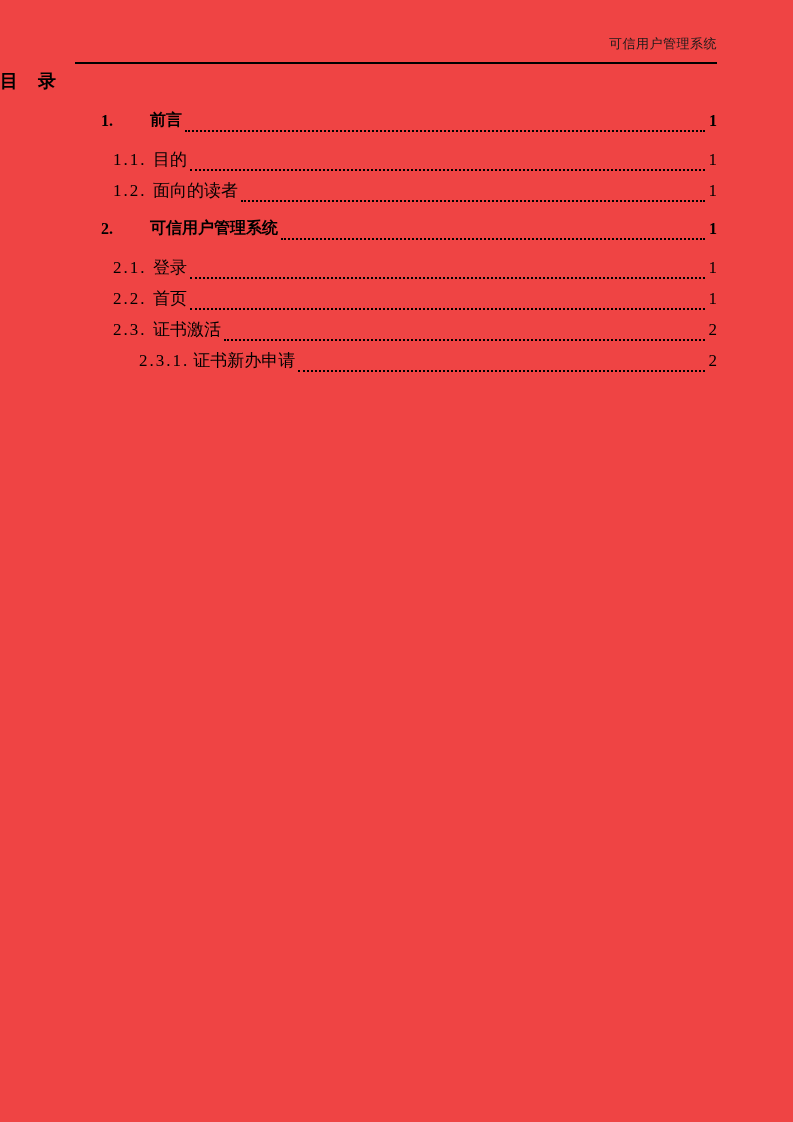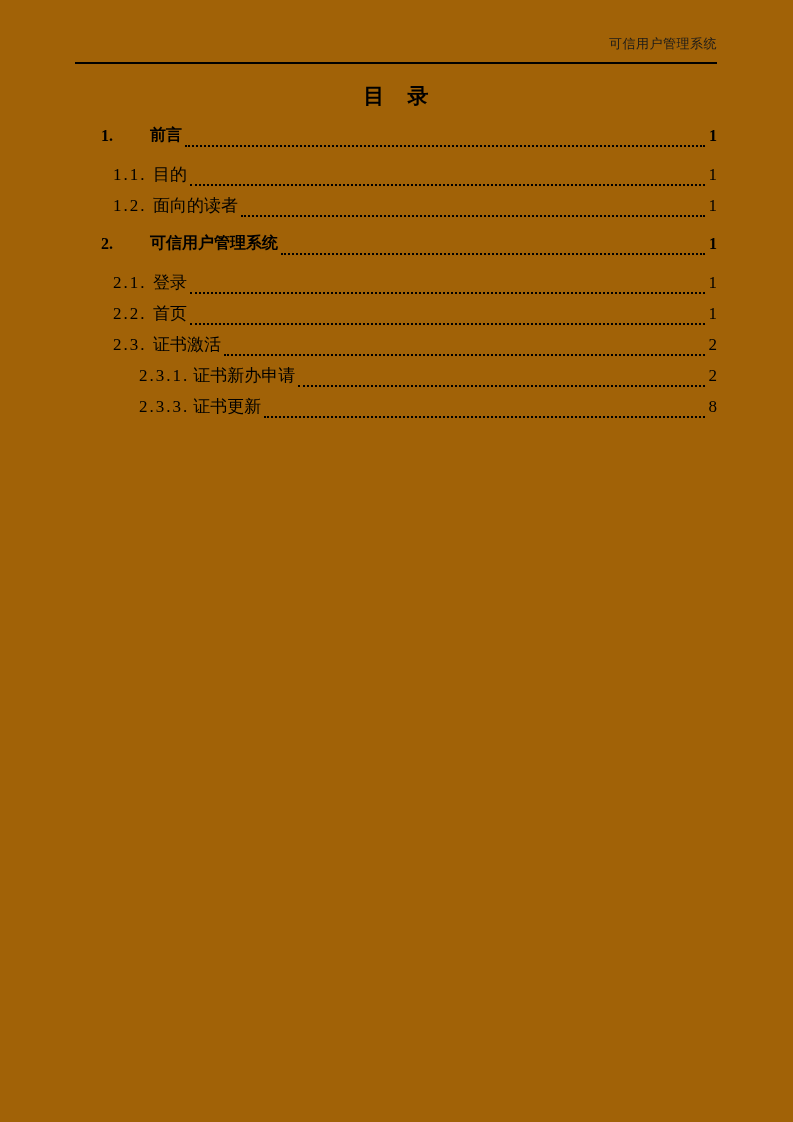--- a/index.html
+++ b/index.html
@@ -4,21 +4,21 @@
 <style>
   html, body {
     margin: 0;
     padding: 0;
     background: #ffffff;
   }
   .page {
     position: relative;
     width: 793px;
     height: 1122px;
-    background: #a16207;
+    background: #ef4444;
     color: #000000;
     font-family: "Liberation Serif", "DejaVu Serif", serif;
     overflow: hidden;
     margin: 0 auto;
   }
   .header {
     padding: 35px 76px 0 75px;
     text-align: right;
     line-height: 16px;
   }
@@ -26,23 +26,23 @@
     font-size: 13px;
     color: #1a1a1a;
     letter-spacing: 0.5px;
   }
   .header-rule {
     margin: 10px 76px 0 75px;
     border-top: 2px solid #000000;
     height: 0;
   }
   .toc-title {
-    margin: 17px 0 0 0;
-    text-align: center;
-    font-size: 21px;
+    margin: 2px 0 0 0;
+    text-align: left;
+    font-size: 18px;
     font-weight: bold;
     line-height: 30px;
     letter-spacing: 1px;
   }
   .toc {
     margin: 9px 76px 0 75px;
   }
   .toc-row {
     display: flex;
     align-items: center;
@@ -160,21 +160,15 @@
   </div>
 
   <div class="toc-row level3">
     <span class="toc-num">2.3.1.</span>
     <span class="toc-label">证书新办申请</span>
     <span class="toc-leader"></span>
     <span class="toc-page">2</span>
   </div>
 
 
-  <div class="toc-row level3">
-    <span class="toc-num">2.3.3.</span>
-    <span class="toc-label">证书更新</span>
-    <span class="toc-leader"></span>
-    <span class="toc-page">8</span>
-  </div>
 </div>
 
 </div>
 
 </body></html>

